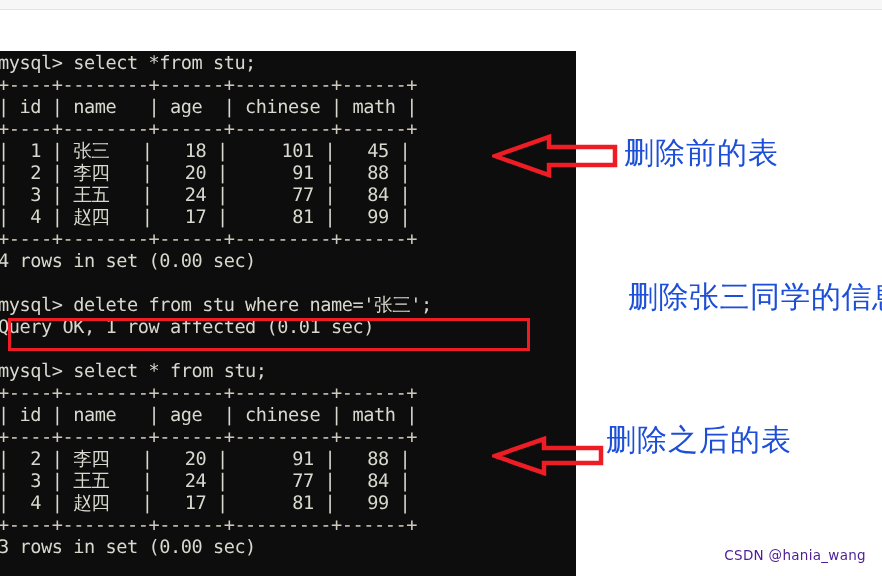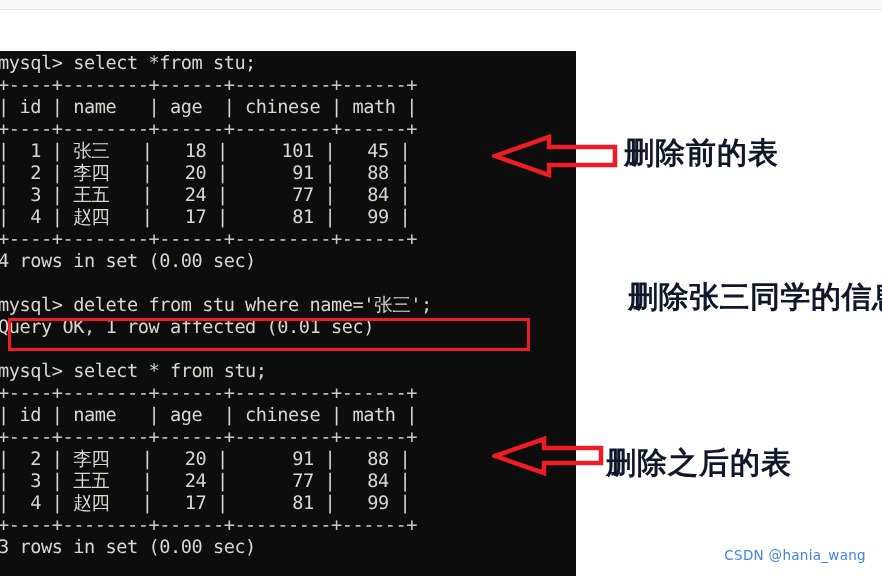--- a/index.html
+++ b/index.html
@@ -69,41 +69,41 @@
     width: 522px;
     height: 33px;
     border: 3px solid #ee1c24;
     box-sizing: border-box;
     pointer-events: none;
   }
 
   
   .annotation {
     position: absolute;
-    color: #0f172a;
+    color: #1d4ed8;
     font-family: "DejaVu Sans", sans-serif;
-    font-weight: bold;
+    font-weight: normal;
     white-space: nowrap;
   }
   #annotation-before-text {
     left: 624px;
     top: 133px;
     font-size: 30px;
     letter-spacing: 1px;
   }
   #annotation-delete-text {
     left: 584px;
     top: 277px;
     font-size: 30px;
     letter-spacing: 0.5px;
     margin-left: 44px;
   }
   #annotation-after-text {
     left: 606px;
-    top: 443px;
+    top: 420px;
     font-size: 30px;
     letter-spacing: 1px;
   }
 
   .arrow-svg {
     position: absolute;
   }
   #arrow-before {
     left: 492px;
     top: 133px;
@@ -111,21 +111,21 @@
   #arrow-after {
     left: 492px;
     top: 432px;
   }
 
   
   #watermark {
     position: absolute;
     right: 16px;
     bottom: 13px;
-    color: #3b82f6;
+    color: #4c1d95;
     font-family: "DejaVu Sans", sans-serif;
     font-size: 13.5px;
     letter-spacing: 0.3px;
     white-space: nowrap;
   }
 </style>
 </head>
 <body>
 
 <div id="window-edge"></div>

